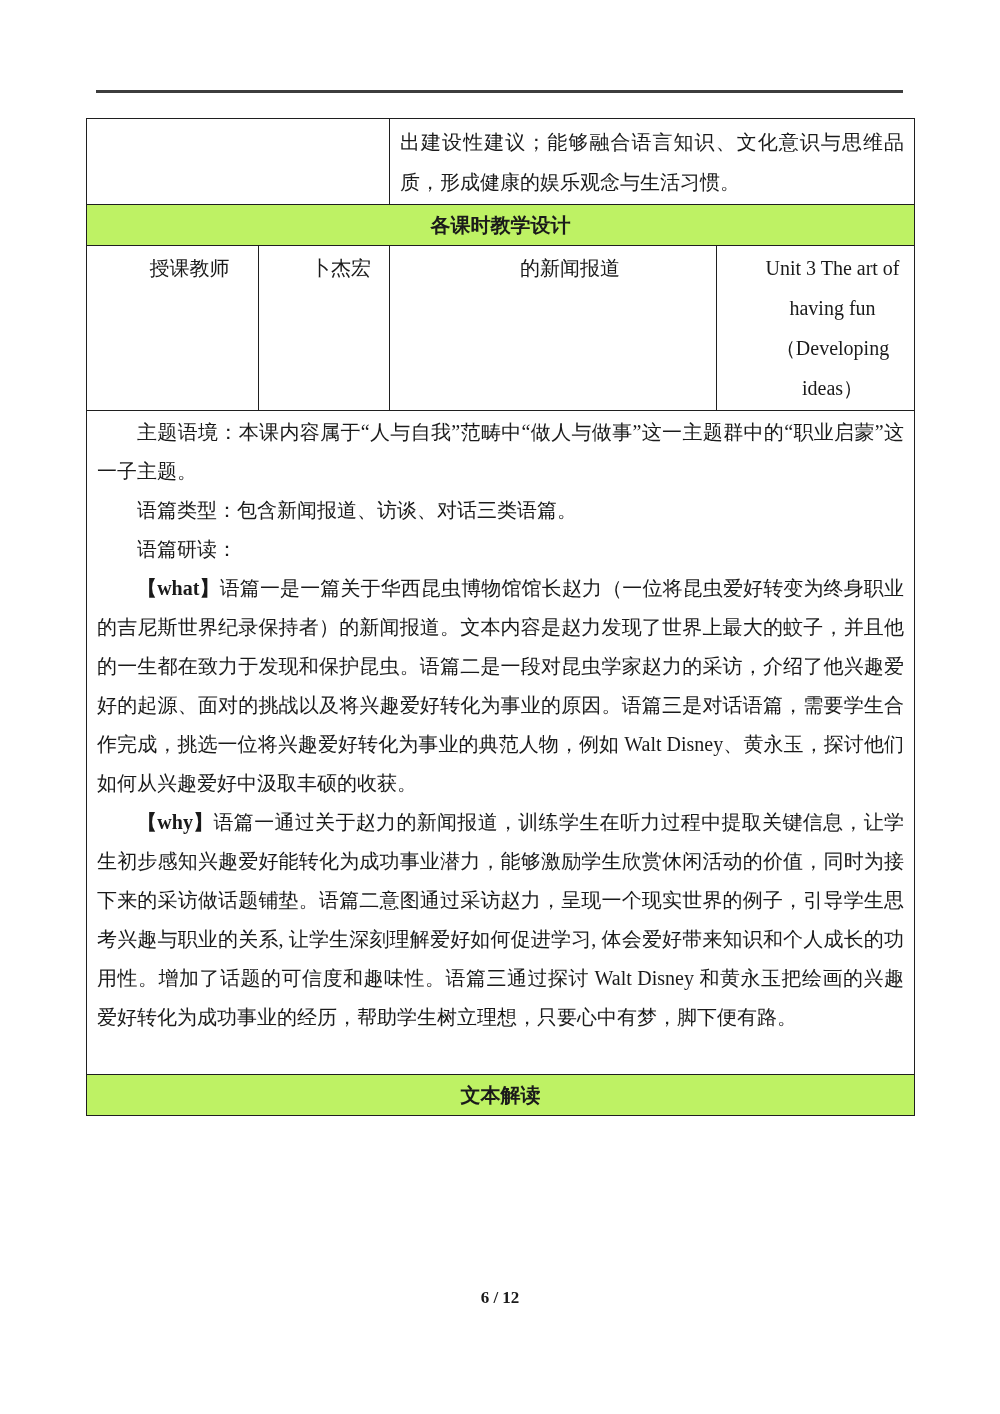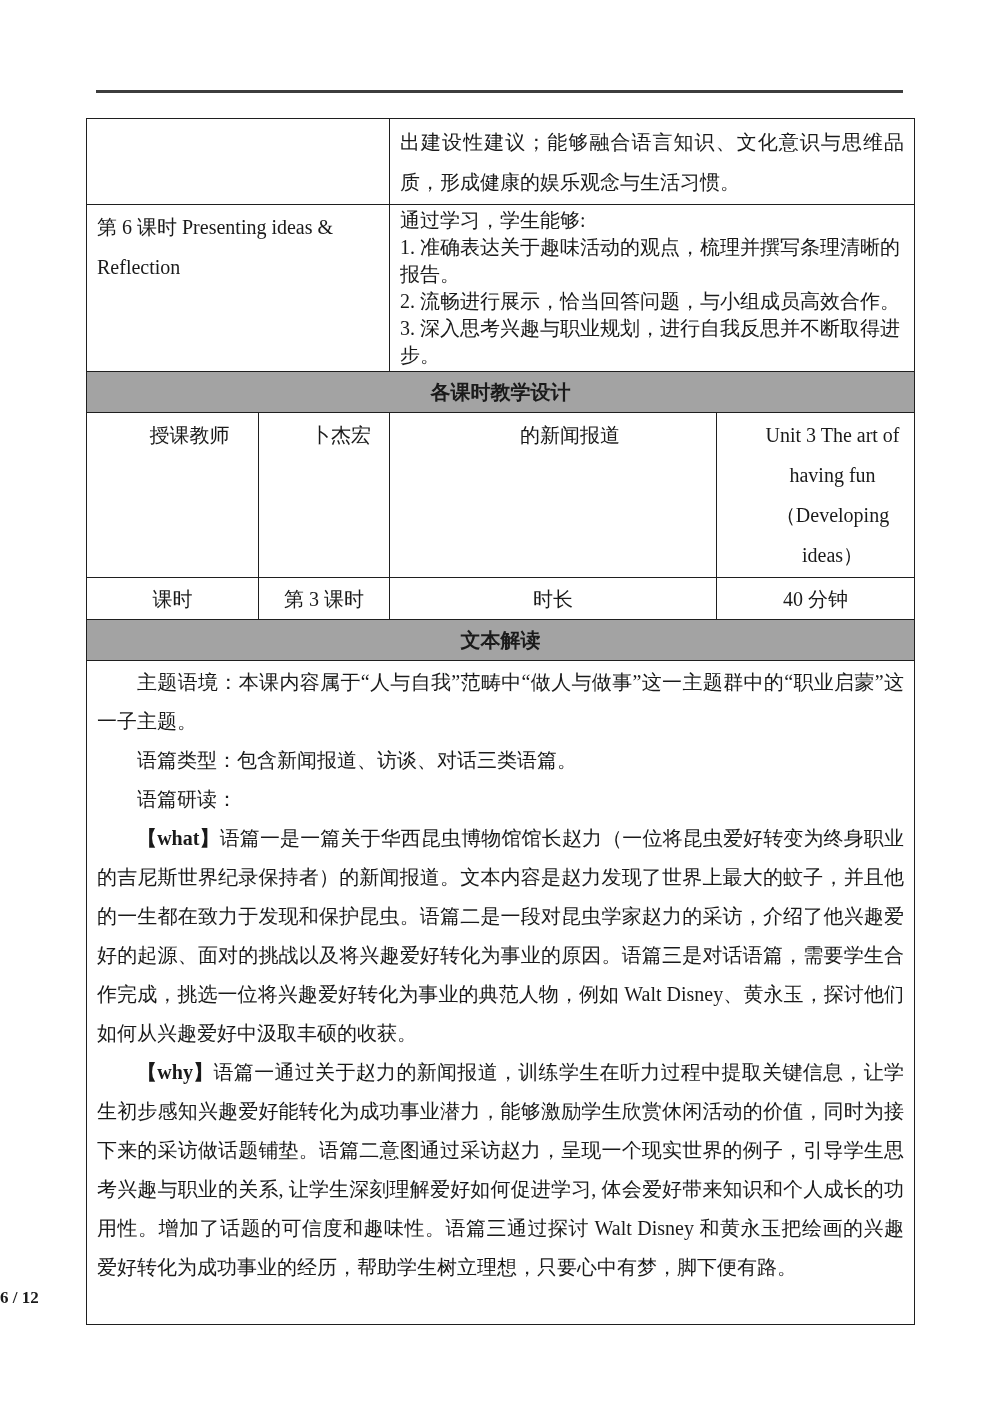--- a/index.html
+++ b/index.html
@@ -37,21 +37,21 @@
     padding: 2px 10px;
     overflow: hidden;
   }
   td.loose { line-height: 40px; }
   td.tight { line-height: 27px; padding-top: 1px; }
   .row-prev td { height: 85px; }
   .row-prev td.obj-cont { padding-top: 3px; text-align: justify; }
   .row-l6 td { height: 164px; }
   td.sec-header {
     height: 40px;
-    background: #a3a3a3;
+    background: #bef264;
     text-align: center;
     font-weight: bold;
     line-height: 36px;
     vertical-align: middle;
     padding: 0;
   }
   tr.info-row td {
     height: 127px;
     text-align: center;
     line-height: 40px;
@@ -73,20 +73,21 @@
     text-indent: 2em;
     line-height: 39px;
     text-align: justify;
   }
   td.body-cell p b { font-weight: bold; }
   .footer {
     position: absolute;
     left: 0;
     top: 1288px;
     width: 100%;
+    text-align: center;
     font-size: 17px;
     font-weight: bold;
     color: #1a1a1a;
   }
 </style>
 </head>
 <body>
 
 <div class="page">
 
@@ -99,59 +100,44 @@
       <col style="width:327px">
       <col style="width:198px">
     </colgroup>
 
     <tbody>
         <tr class="row-prev">
       <td colspan="2" class="loose"></td>
       <td colspan="2" class="loose obj-cont">出建设性建议；能够融合语言知识、文化意识与思维品质，形成健康的娱乐观念与生活习惯。</td>
     </tr>
 
-    <tr class="row-l6">
-      <td colspan="2" class="loose">第 6 课时 Presenting ideas &amp; Reflection</td>
-      <td colspan="2" class="tight">
-        <div>通过学习，学生能够:</div>
-        <div>1. 准确表达关于趣味活动的观点，梳理并撰写条理清晰的报告。</div>
-        <div>2. 流畅进行展示，恰当回答问题，与小组成员高效合作。</div>
-        <div>3. 深入思考兴趣与职业规划，进行自我反思并不断取得进步。</div>
-      </td>
-    </tr>
 
     <tr>
       <td colspan="4" class="sec-header">各课时教学设计</td>
     </tr>
 
     <tr class="info-row">
       <td>授课教师</td>
       <td>卜杰宏</td>
       <td>的新闻报道</td>
       <td>Unit 3 The art of having fun（Developing ideas）</td>
     </tr>
 
-    <tr class="period-row">
-      <td>课时</td>
-      <td>第 3 课时</td>
-      <td>时长</td>
-      <td>40 分钟</td>
-    </tr>
-
-    <tr>
-      <td colspan="4" class="sec-header">文本解读</td>
-    </tr>
 
     <tr>
       <td colspan="4" class="body-cell">
         <p>主题语境：本课内容属于“人与自我”范畴中“做人与做事”这一主题群中的“职业启蒙”这一子主题。</p>
         <p>语篇类型：包含新闻报道、访谈、对话三类语篇。</p>
         <p>语篇研读：</p>
         <p><b>【what】</b><span>语篇一是一篇关于华西昆虫博物馆馆长赵力（一位将昆虫爱好转变为终身职业的吉尼斯世界纪录保持者）的新闻报道。文本内容是赵力发现了世界上最大的蚊子，并且他的一生都在致力于发现和保护昆虫。语篇二是一段对昆虫学家赵力的采访，介绍了他兴趣爱好的起源、面对的挑战以及将兴趣爱好转化为事业的原因。语篇三是对话语篇，需要学生合作完成，挑选一位将兴趣爱好转化为事业的典范人物，例如 Walt Disney、黄永玉，探讨他们如何从兴趣爱好中汲取丰硕的收获。</span></p>
         <p><b>【why】</b><span>语篇一通过关于赵力的新闻报道，训练学生在听力过程中提取关键信息，让学生初步感知兴趣爱好能转化为成功事业潜力，能够激励学生欣赏休闲活动的价值，同时为接下来的采访做话题铺垫。语篇二意图通过采访赵力，呈现一个现实世界的例子，引导学生思考兴趣与职业的关系, 让学生深刻理解爱好如何促进学习, 体会爱好带来知识和个人成长的功用性。增加了话题的可信度和趣味性。语篇三通过探讨 Walt Disney 和黄永玉把绘画的兴趣爱好转化为成功事业的经历，帮助学生树立理想，只要心中有梦，脚下便有路。</span></p>
       </td>
     </tr>
+
+    <tr>
+      <td colspan="4" class="sec-header">文本解读</td>
+    </tr>
   </tbody>
     </table>
 
   <div class="footer">6 / 12</div>
 
 </div>
 
 </body></html>

